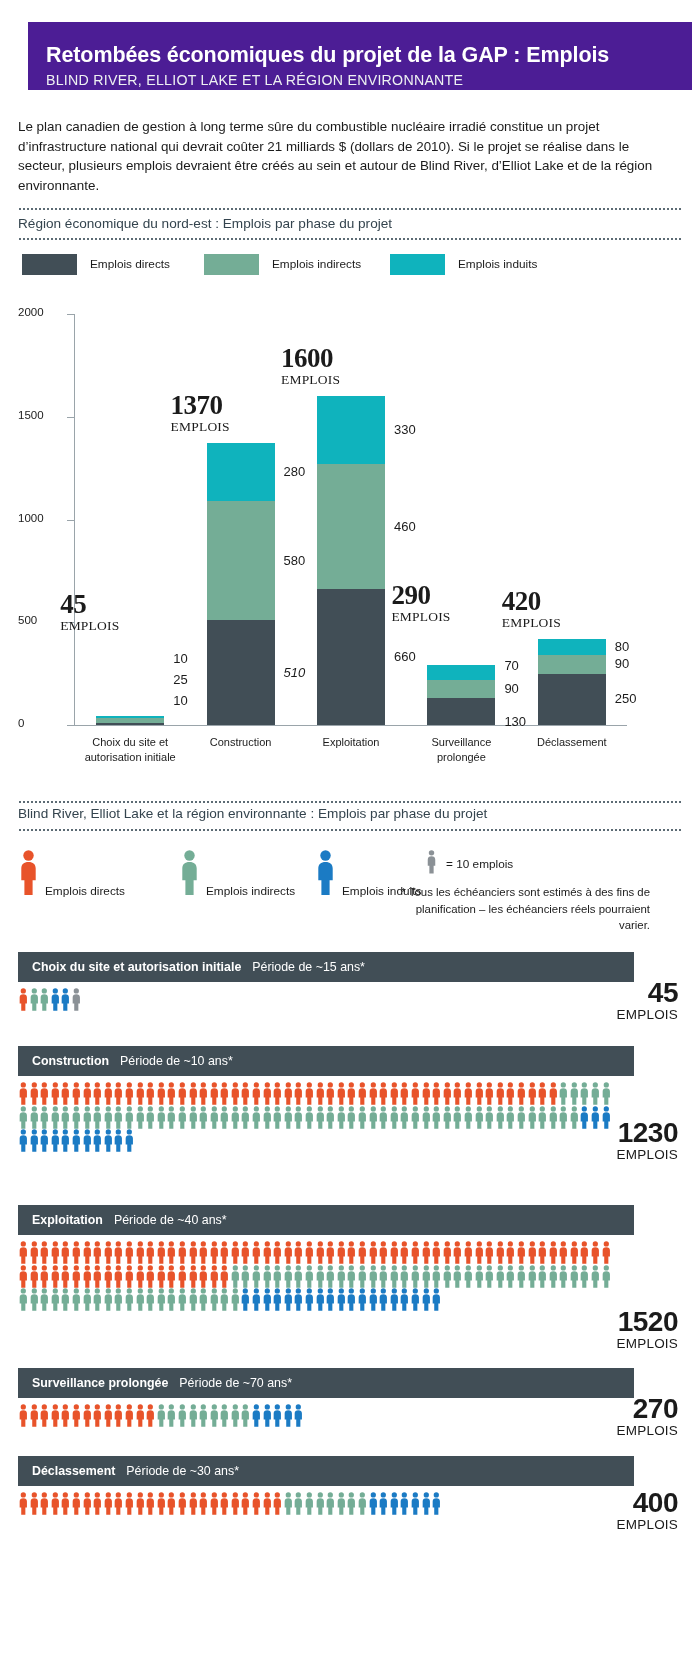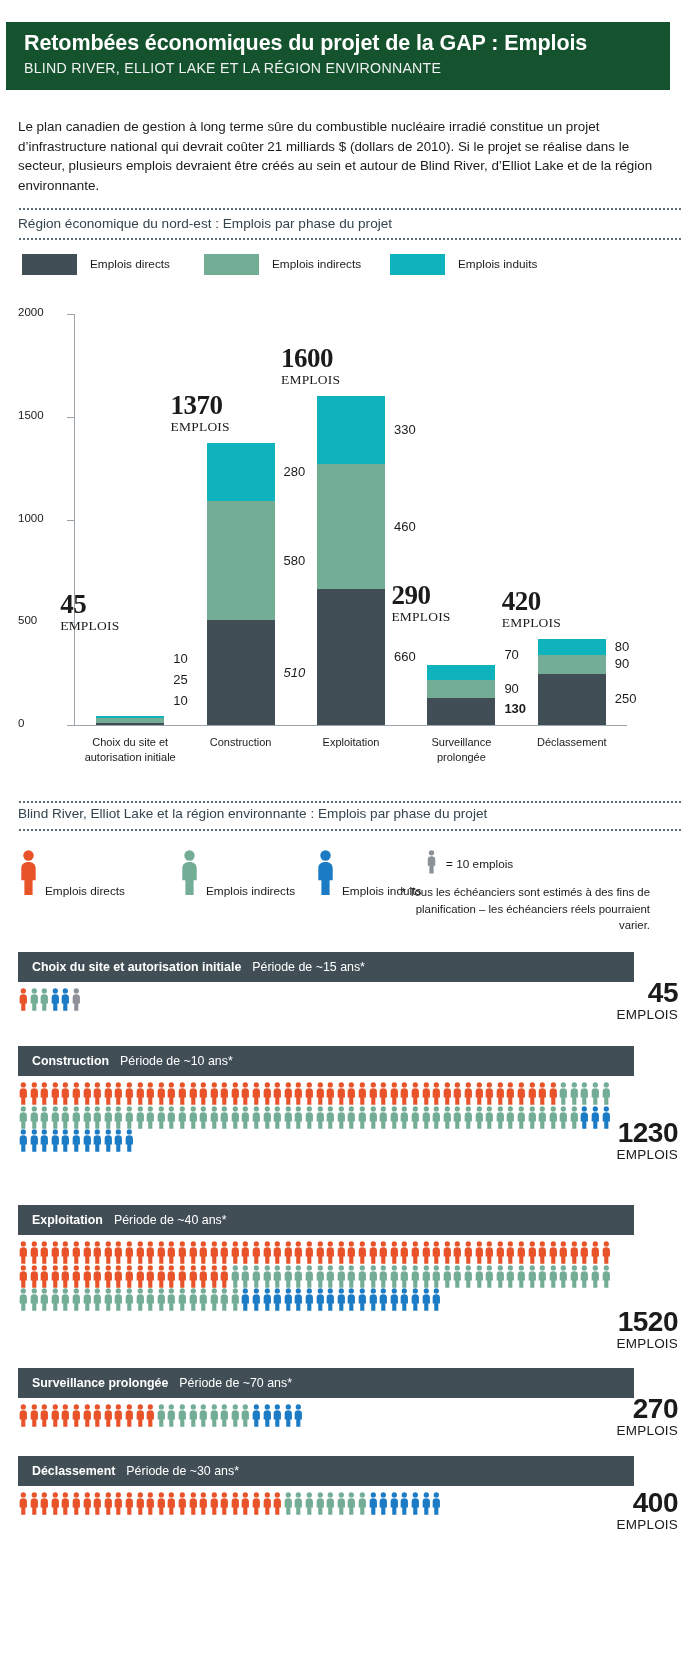--- a/index.html
+++ b/index.html
@@ -5,22 +5,22 @@
   html,body{margin:0;padding:0;}
   body{
     width:700px;height:1680px;background:#ffffff;
     font-family:"Liberation Sans",sans-serif;color:#1b1b1b;
     -webkit-font-smoothing:antialiased;
   }
   .page{position:relative;width:700px;height:1680px;overflow:hidden;}
 
   
   .header{
-    position:absolute;left:6px;top:22px;width:664px;height:68px;
-    background:#14532d;box-sizing:border-box;padding:8px 0 0 18px;
+    position:absolute;left:28px;top:22px;width:664px;height:68px;
+    background:#4c1d95;box-sizing:border-box;padding:20px 0 0 18px;
   }
   .header h1{
     margin:0;font-size:21.5px;font-weight:700;color:#ffffff;letter-spacing:-0.1px;
     line-height:26px;
   }
   .header h2{
     margin:3px 0 0 0;font-size:14.2px;font-weight:400;color:#eef1f2;
     letter-spacing:0.25px;line-height:18px;
   }
 
@@ -177,23 +177,23 @@
           <div class="unit">EMPLOIS</div>
         </div>
         <div class="xlab" style="left: 271px; width: 124px; top: 435px;">
           <div>Exploitation</div>
         </div>
         <div class="bar" style="left: 409.4px; bottom: auto; top: 365.405px; height: 59.595px;">
           <div class="seg induced" style="height: 14.385px; background: rgb(15, 179, 189);"></div>
           <div class="seg indirect" style="height: 18.495px; background: rgb(116, 173, 150);"></div>
           <div class="seg direct" style="height: 26.715px; background: rgb(65, 78, 86);"></div>
         </div>
-        <div class="segval" style="top: 401px; left: 486.4px; font-weight: bold;">130</div>
+        <div class="segval" style="top: 414px; left: 486.4px;">130</div>
         <div class="segval" style="top: 381.038px; left: 486.4px;">90</div>
-        <div class="segval" style="top: 347px; left: 486.4px;">70</div>
+        <div class="segval" style="top: 358px; left: 486.4px;">70</div>
         <div class="total" style="left: 373.4px; width: 140px; top: 281px;">
           <div class="num">290</div>
           <div class="unit">EMPLOIS</div>
         </div>
         <div class="xlab" style="left: 381.4px; width: 124px; top: 435px;">
           <div>Surveillance</div>
           <div>prolongée</div>
         </div>
         <div class="bar" style="left: 519.8px; bottom: auto; top: 338.69px; height: 86.31px;">
           <div class="seg induced" style="height: 16.44px; background: rgb(15, 179, 189);"></div>

